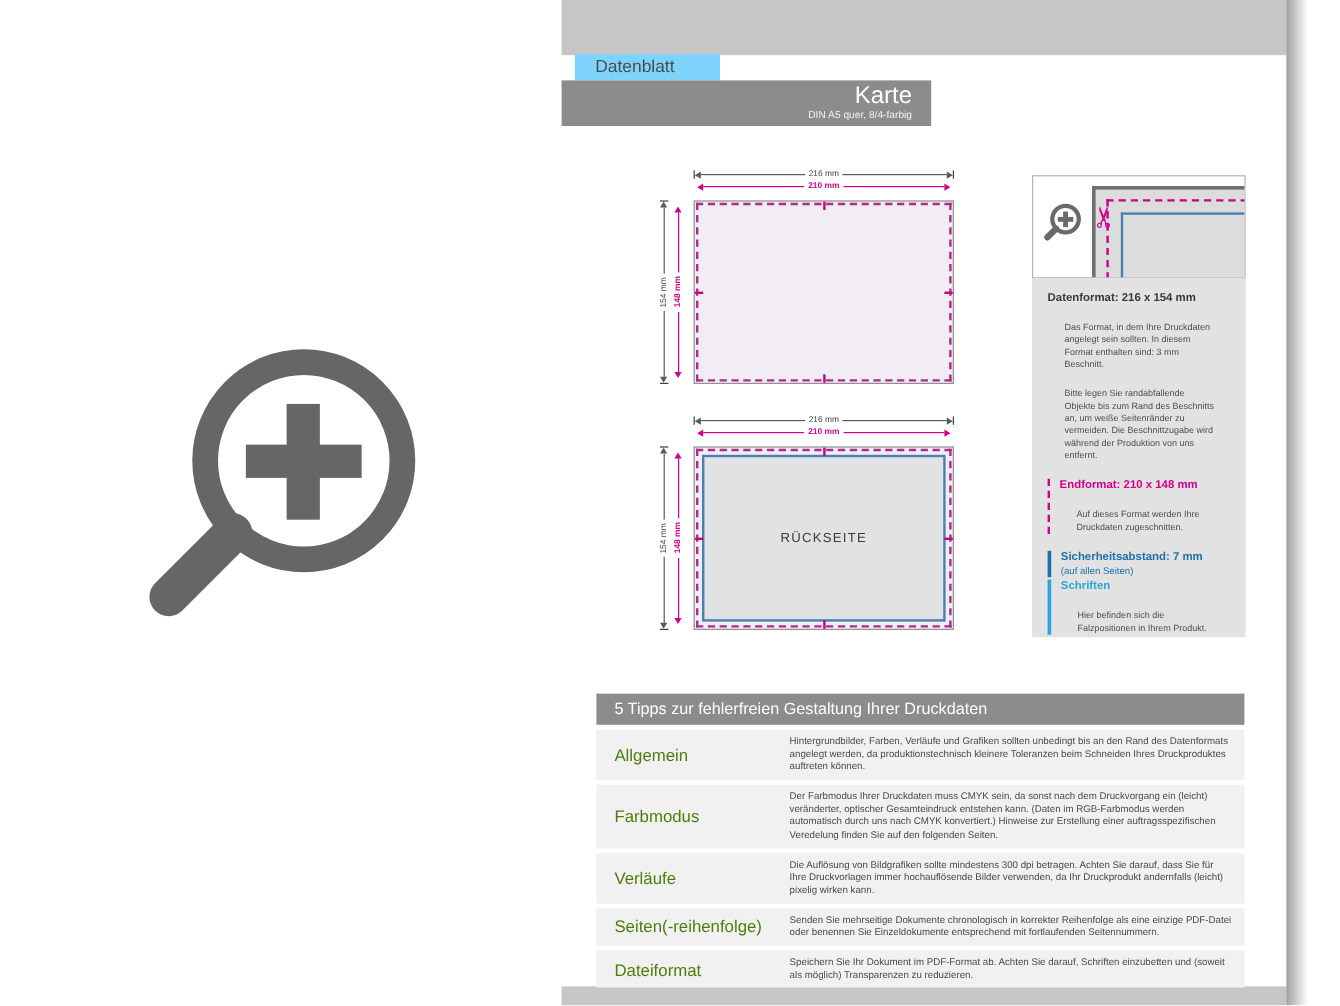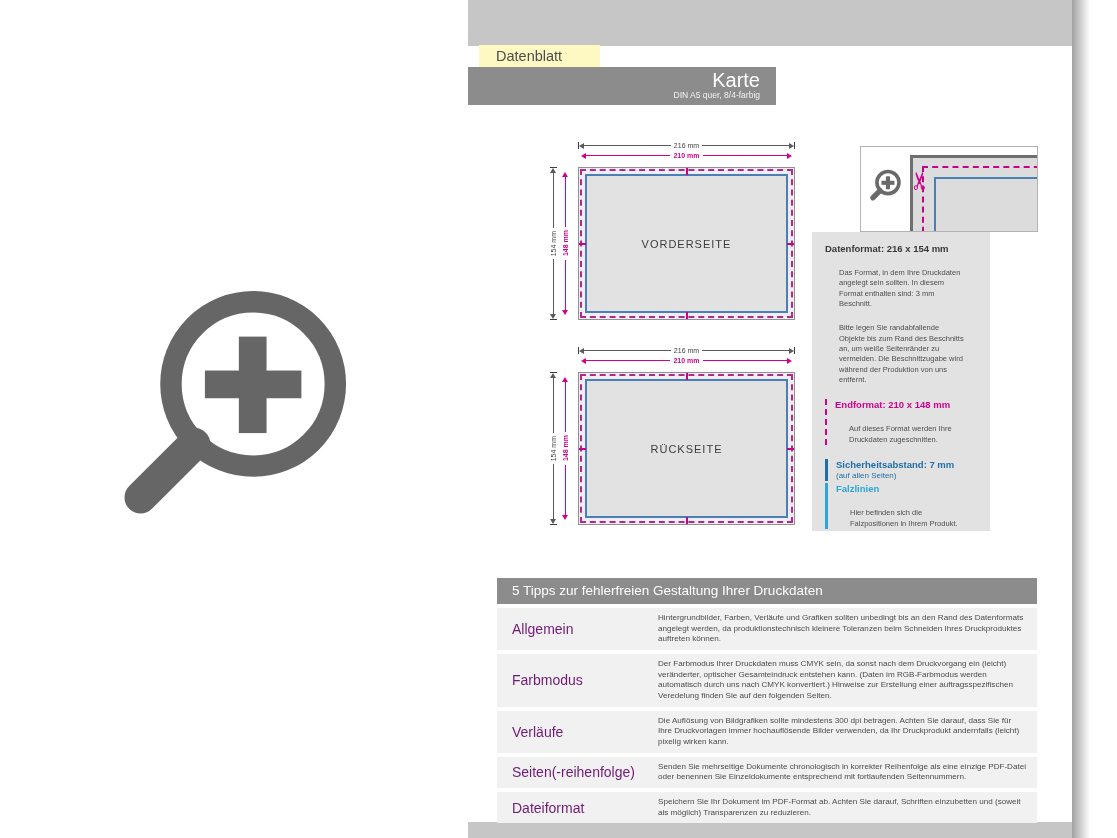--- a/index.html
+++ b/index.html
@@ -6,21 +6,21 @@
   #stage{position:relative;width:1117px;height:838px;overflow:hidden;background:#fff;
          font-family:"Liberation Sans",sans-serif;}
 
   
   .band-top{position:absolute;left:468px;top:0;width:604px;height:46px;background:#c6c6c6;}
   .band-bottom{position:absolute;left:468px;top:822px;width:604px;height:16px;background:#c6c6c6;}
   .page-shadow{position:absolute;left:1072px;top:0;width:18px;height:838px;
     background:linear-gradient(to right,rgba(110,110,110,.65),rgba(255,255,255,0));}
 
   
-  .tab-datenblatt{position:absolute;left:479px;top:45px;width:104px;height:22px;background:#fef9c3;
+  .tab-datenblatt{position:absolute;left:479px;top:45px;width:104px;height:22px;background:#7dd3fc;
     font-size:14.5px;color:#4c4c4c;line-height:22px;padding-left:17px;box-sizing:content-box;}
   .product-bar{position:absolute;left:468px;top:67px;width:308px;height:38px;background:#8c8c8c;
     text-align:right;box-sizing:border-box;padding:3px 16px 0 0;}
   .product-title{font-size:20px;color:#fff;line-height:20px;}
   .product-subtitle{font-size:8.5px;color:#f2f2f2;line-height:11px;}
 
   
   .zoom-big{position:absolute;left:112px;top:283px;width:268px;height:268px;cursor:pointer;}
 
   
@@ -68,41 +68,41 @@
   .corner{position:absolute;left:49px;top:8px;right:0;bottom:0;background:#dcdcdc;
     border-top:3px solid #6f6f6f;border-left:3px solid #6f6f6f;overflow:hidden;}
   .corner .c-bleed{position:absolute;left:9px;top:8px;width:200%;height:200%;
     border-top:2px dashed #c9008a;border-left:2px dashed #c9008a;}
   .corner .c-safe{position:absolute;left:21px;top:19px;width:200%;height:200%;
     border-top:2px solid #4a80b8;border-left:2px solid #4a80b8;}
   .scissors{position:absolute;left:-3px;top:11px;font-size:24px;color:#d2008c;
     transform:rotate(-90deg);line-height:1;font-family:"DejaVu Sans",sans-serif;}
 
   
-  .legend{position:absolute;left:812px;top:232px;width:178px;height:299px;background:#e2e2e2;
+  .legend{position:absolute;left:860px;top:232px;width:178px;height:299px;background:#e2e2e2;
     box-sizing:border-box;padding:11px 12px 10px 13px;}
   .legend h3{margin:0 0 3px 0;font-size:9.5px;color:#383838;}
   .legend p{margin:14px;font-size:7.5px;line-height:1.38;color:#4e4e4e;}
   .legend .sec{margin-top:0;}
   .sec-end{margin-top:13px;border-left:2px dashed #d2008c;padding-left:8px;}
   .sec-end h3{color:#d2008c;}
   .sec-safe{margin-top:15px;border-left:3px solid #1e6fa9;padding-left:8px;}
   .sec-safe h3{color:#1e6fa9;margin-bottom:0;}
   .sec-safe .sub{font-size:8px;color:#1e6fa9;margin:0 0 2px 0;}
   .sec-falz{margin-top:13px;border-left:3px solid #2aa6da;padding-left:8px;}
   .sec-falz h3{color:#2aa6da;}
   .p-gap{margin-top:9px!important;}
 
   
   .tips-header{position:absolute;left:497px;top:578px;width:540px;height:26px;background:#8c8c8c;
     color:#fff;font-size:13.5px;line-height:26px;padding-left:15px;box-sizing:border-box;}
   .tips{position:absolute;left:497px;top:608px;width:540px;}
   .tip-row{display:flex;background:#f1f1f1;margin-bottom:4px;}
   .tip-label{width:146px;min-width:146px;padding-left:15px;display:flex;align-items:center;
-    font-size:14px;color:#701a75;}
+    font-size:14px;color:#4d7c0f;}
   .tip-text{flex:1;padding:5px 10px 5px 0;font-size:8.1px;line-height:1.32;color:#4a4a4a;
     display:flex;align-items:center;justify-content:flex-end;}
 </style>
 </head>
 <body>
 
 <div id="stage">
 
   <div class="zoom-big">
     <svg viewBox="0 0 300 300" width="268" height="268">
@@ -150,23 +150,20 @@
   </div>
   <div class="vdim dim-mag" style="left:560px;top:172px;height:143px;">
     <span class="arr arr-u"></span>
     <span class="dline-v"></span>
     <span class="dlabel-v">148 mm</span>
     <span class="dline-v"></span>
     <span class="arr arr-d"></span>
   </div>
   <div class="card" style="left:578px;top:167px;">
     <div class="bleed"></div>
-    <div class="safe">
-      <span class="side-label">VORDERSEITE</span>
-    </div>
     <span class="cmark t"></span>
     <span class="cmark b"></span>
     <span class="cmark l"></span>
     <span class="cmark r"></span>
   </div>
 
   <div class="hdim dim-dark" style="left:578px;top:346px;width:217px;">
     <span class="tick-v"></span>
       <span class="arr arr-l"></span>
     <span class="dline-h"></span>
@@ -233,21 +230,21 @@
     </div>
     <div class="sec sec-end">
       <h3>Endformat: 210 x 148 mm</h3>
       <p>Auf dieses Format werden Ihre Druckdaten zugeschnitten.</p>
     </div>
     <div class="sec sec-safe">
       <h3>Sicherheitsabstand: 7 mm</h3>
       <p class="sub">(auf allen Seiten)</p>
     </div>
     <div class="sec sec-falz">
-      <h3>Falzlinien</h3>
+      <h3>Schriften</h3>
       <p>Hier befinden sich die Falzpositionen in Ihrem Produkt.</p>
     </div>
   </div>
 
   <div class="tips-header">5 Tipps zur fehlerfreien Gestaltung Ihrer Druckdaten</div>
   <div class="tips">
     <div class="tip-row">
       <div class="tip-label">Allgemein</div>
       <div class="tip-text">
           <span>Hintergrundbilder, Farben, Verläufe und Grafiken sollten unbedingt bis an den Rand des Datenformats angelegt werden, da produktionstechnisch kleinere Toleranzen beim Schneiden Ihres Druckproduktes auftreten können.</span>

